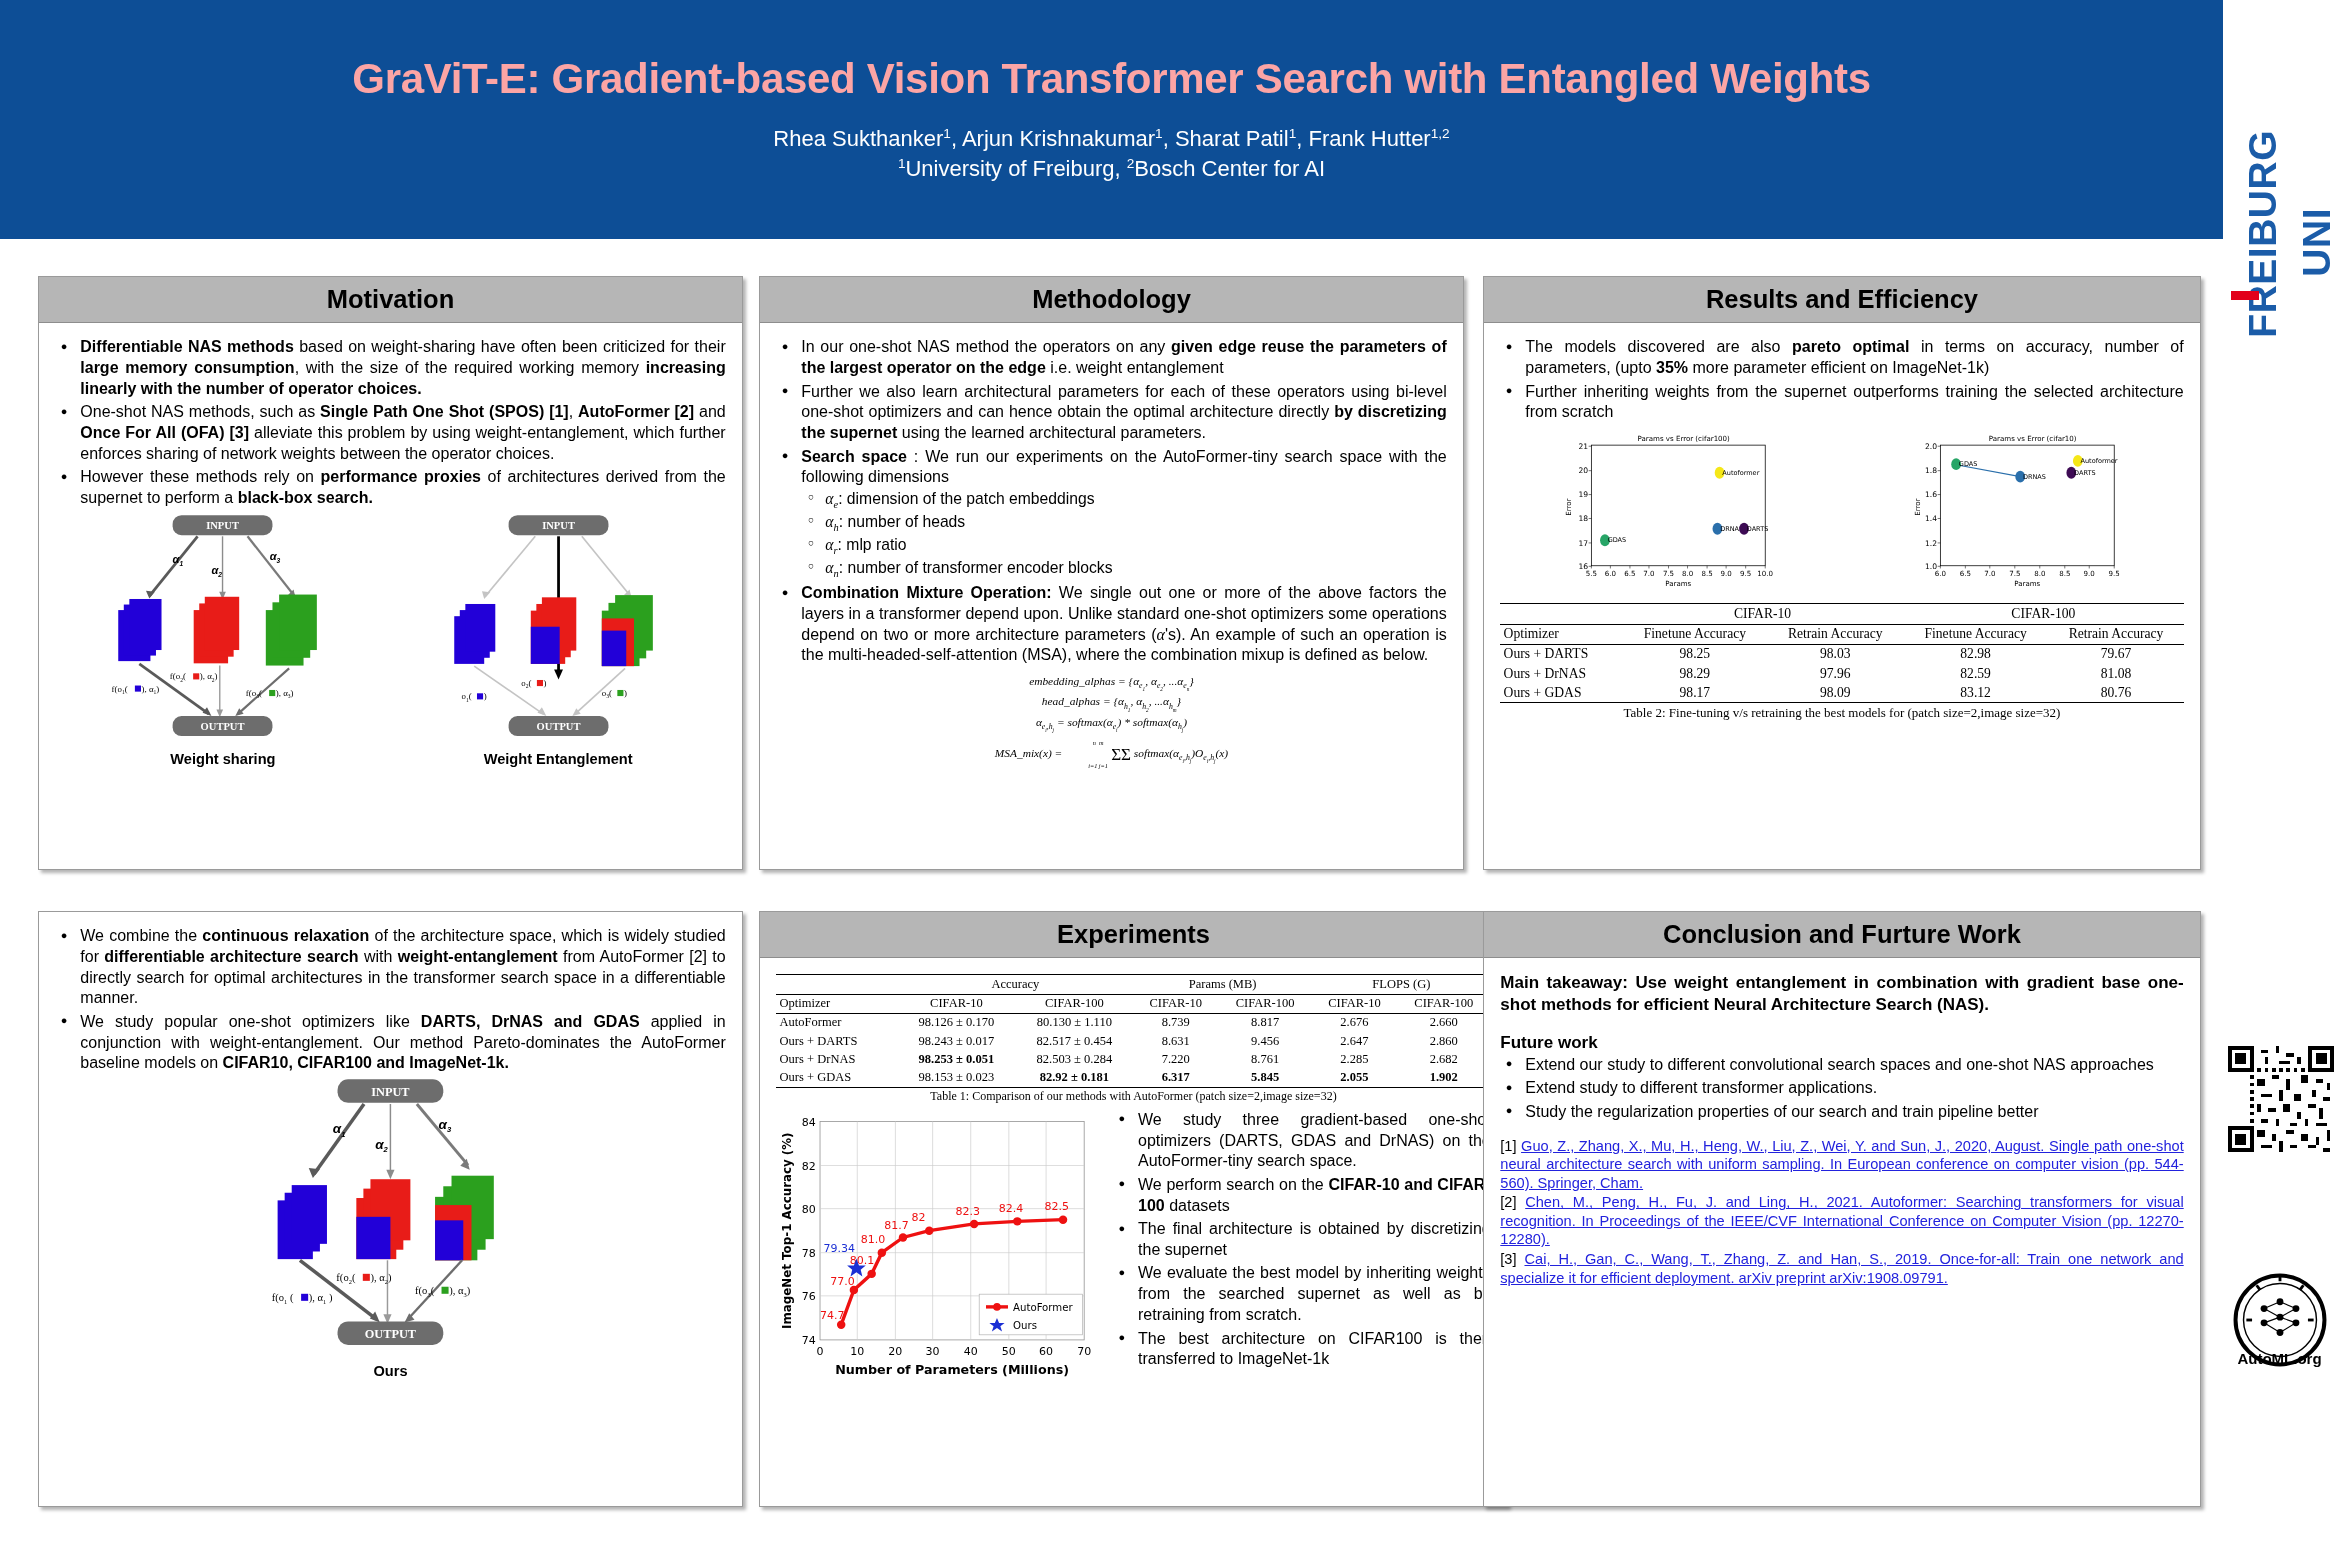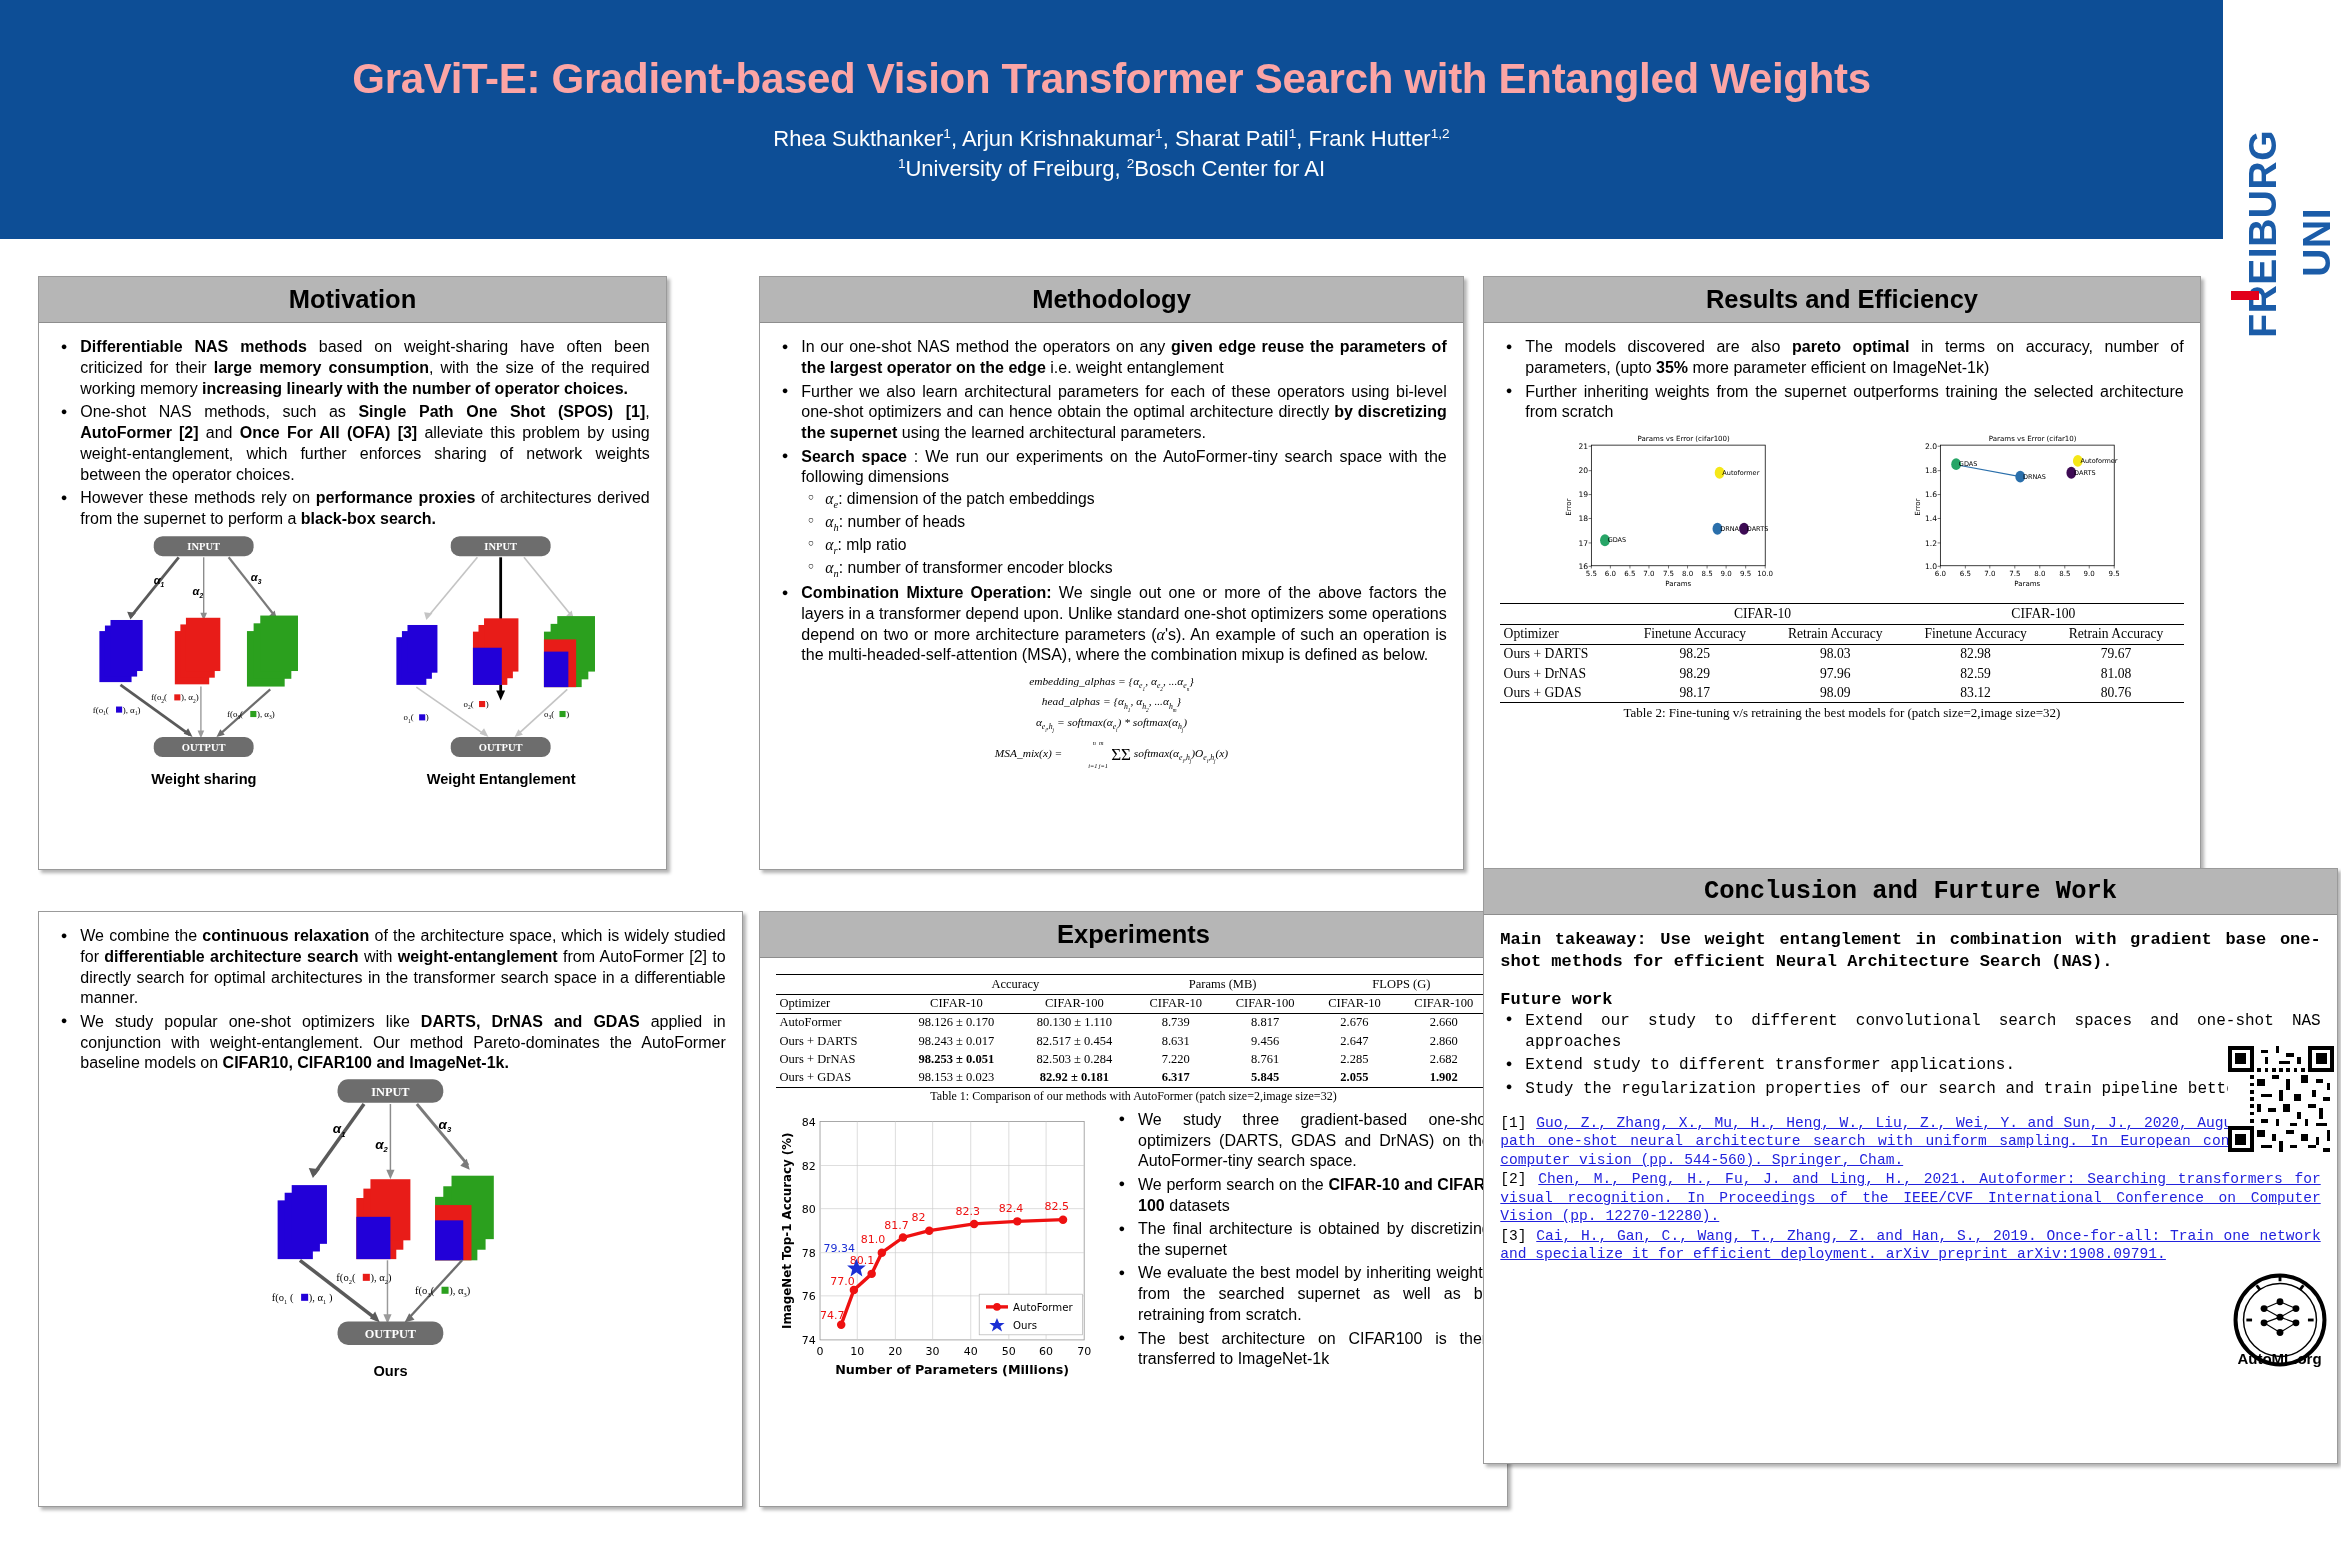--- a/index.html
+++ b/index.html
@@ -44,26 +44,26 @@
     box-shadow:2.7px 2.7px 3.3px rgba(0,0,0,0.30);
   }
   .panel-head {
     background:#b6b6b6; border-bottom:1.1px solid #8d8d8d;
     text-align:center; padding:7.6px 0 8.7px 0;
     font-size:25.5px; font-weight:bold; color:#000;
   }
   .panel-body { padding:14px 16.3px 11px 16.3px; }
 
   
-  #p-motivation { left:38px;   top:276px;  width:629px; height:594px; }
+  #p-motivation { left:38px;   top:276px;  width:705px; height:594px; }
   #p-method     { left:759px; top:276px;  width:705px; height:594px; }
   #p-results    { left:1483px; top:276px;  width:718px; height:594px; }
   #p-overview   { left:38px;   top:911px; width:705px; height:596px; }
   #p-experiments{ left:759px; top:911px; width:749px; height:596px; }
-  #p-conclusion { left:1483px; top:868px; width:855px; height:596px;font-family:Liberation Mono, monospace; }
+  #p-conclusion { left:1483px; top:911px; width:718px; height:596px; }
 
   
   ul.b { list-style:none; margin:0; padding:0; }
   ul.b > li {
     position:relative; padding-left:25px; margin-bottom:2.7px;
     font-size:16px; line-height:1.30; text-align:justify; color:#000;
   }
   ul.b > li::before {
     content:"●"; position:absolute; left:5.4px; top:-0.5px; font-size:11px; line-height:1.7;
   }

